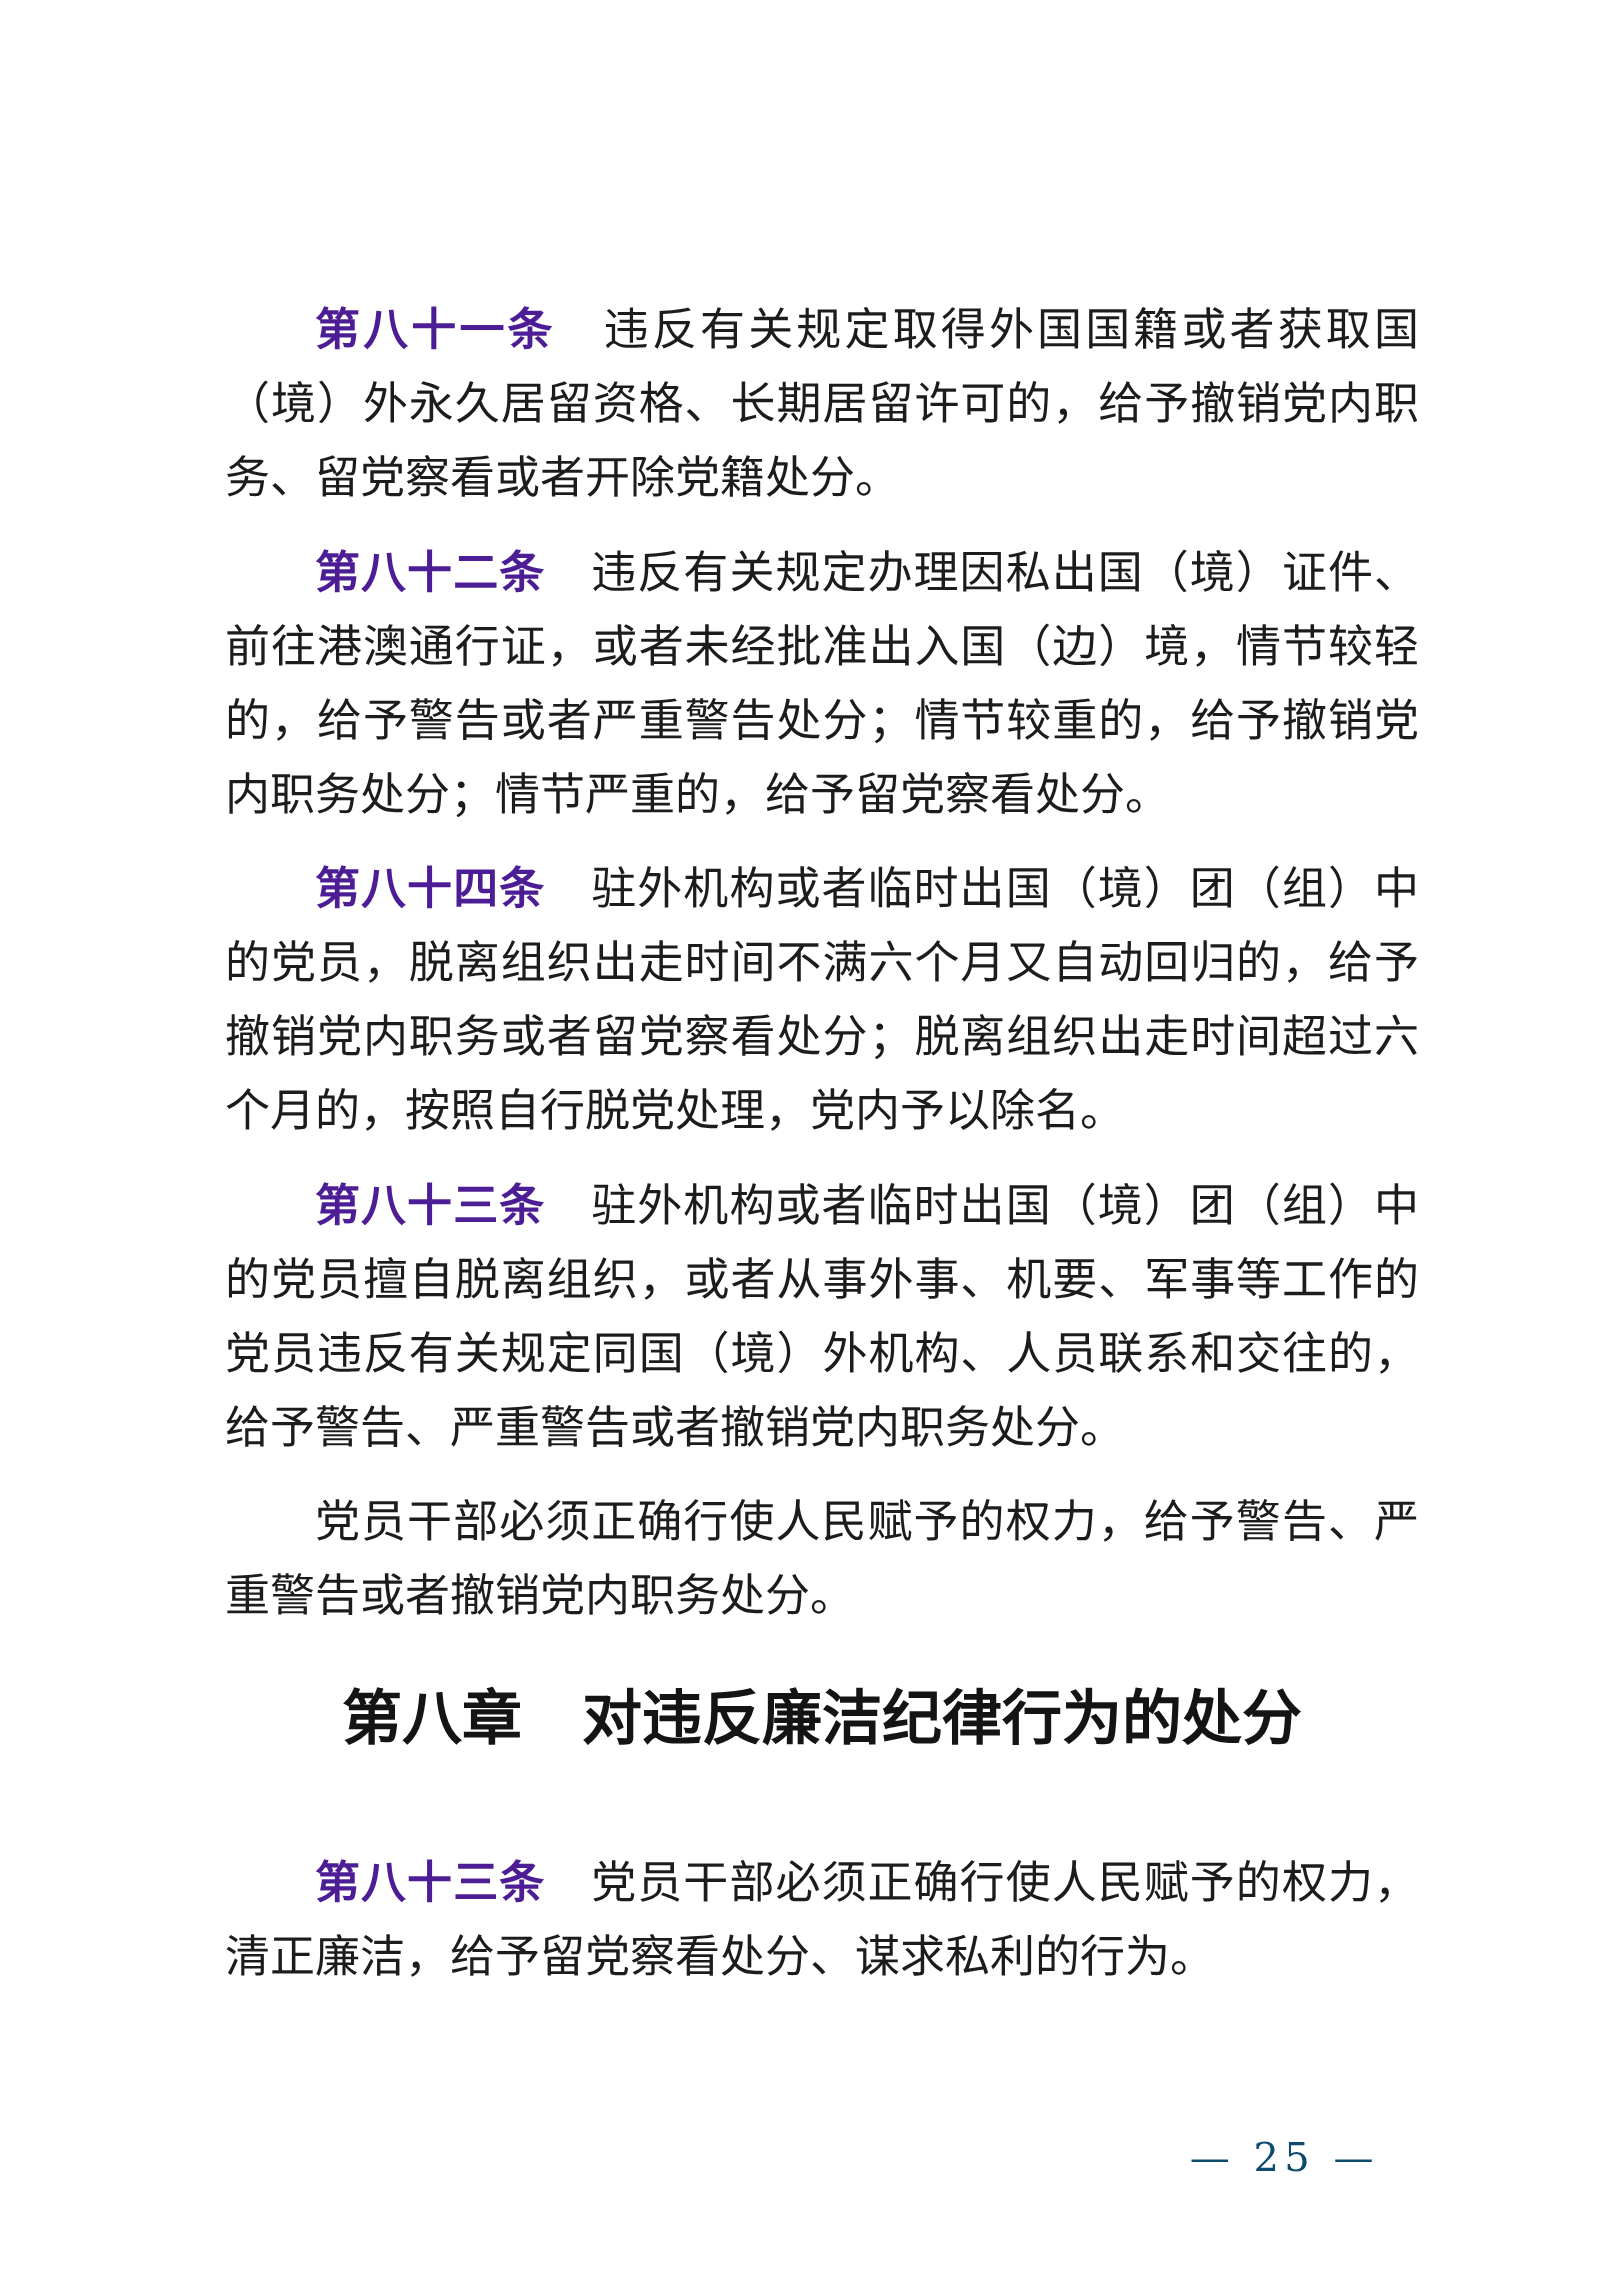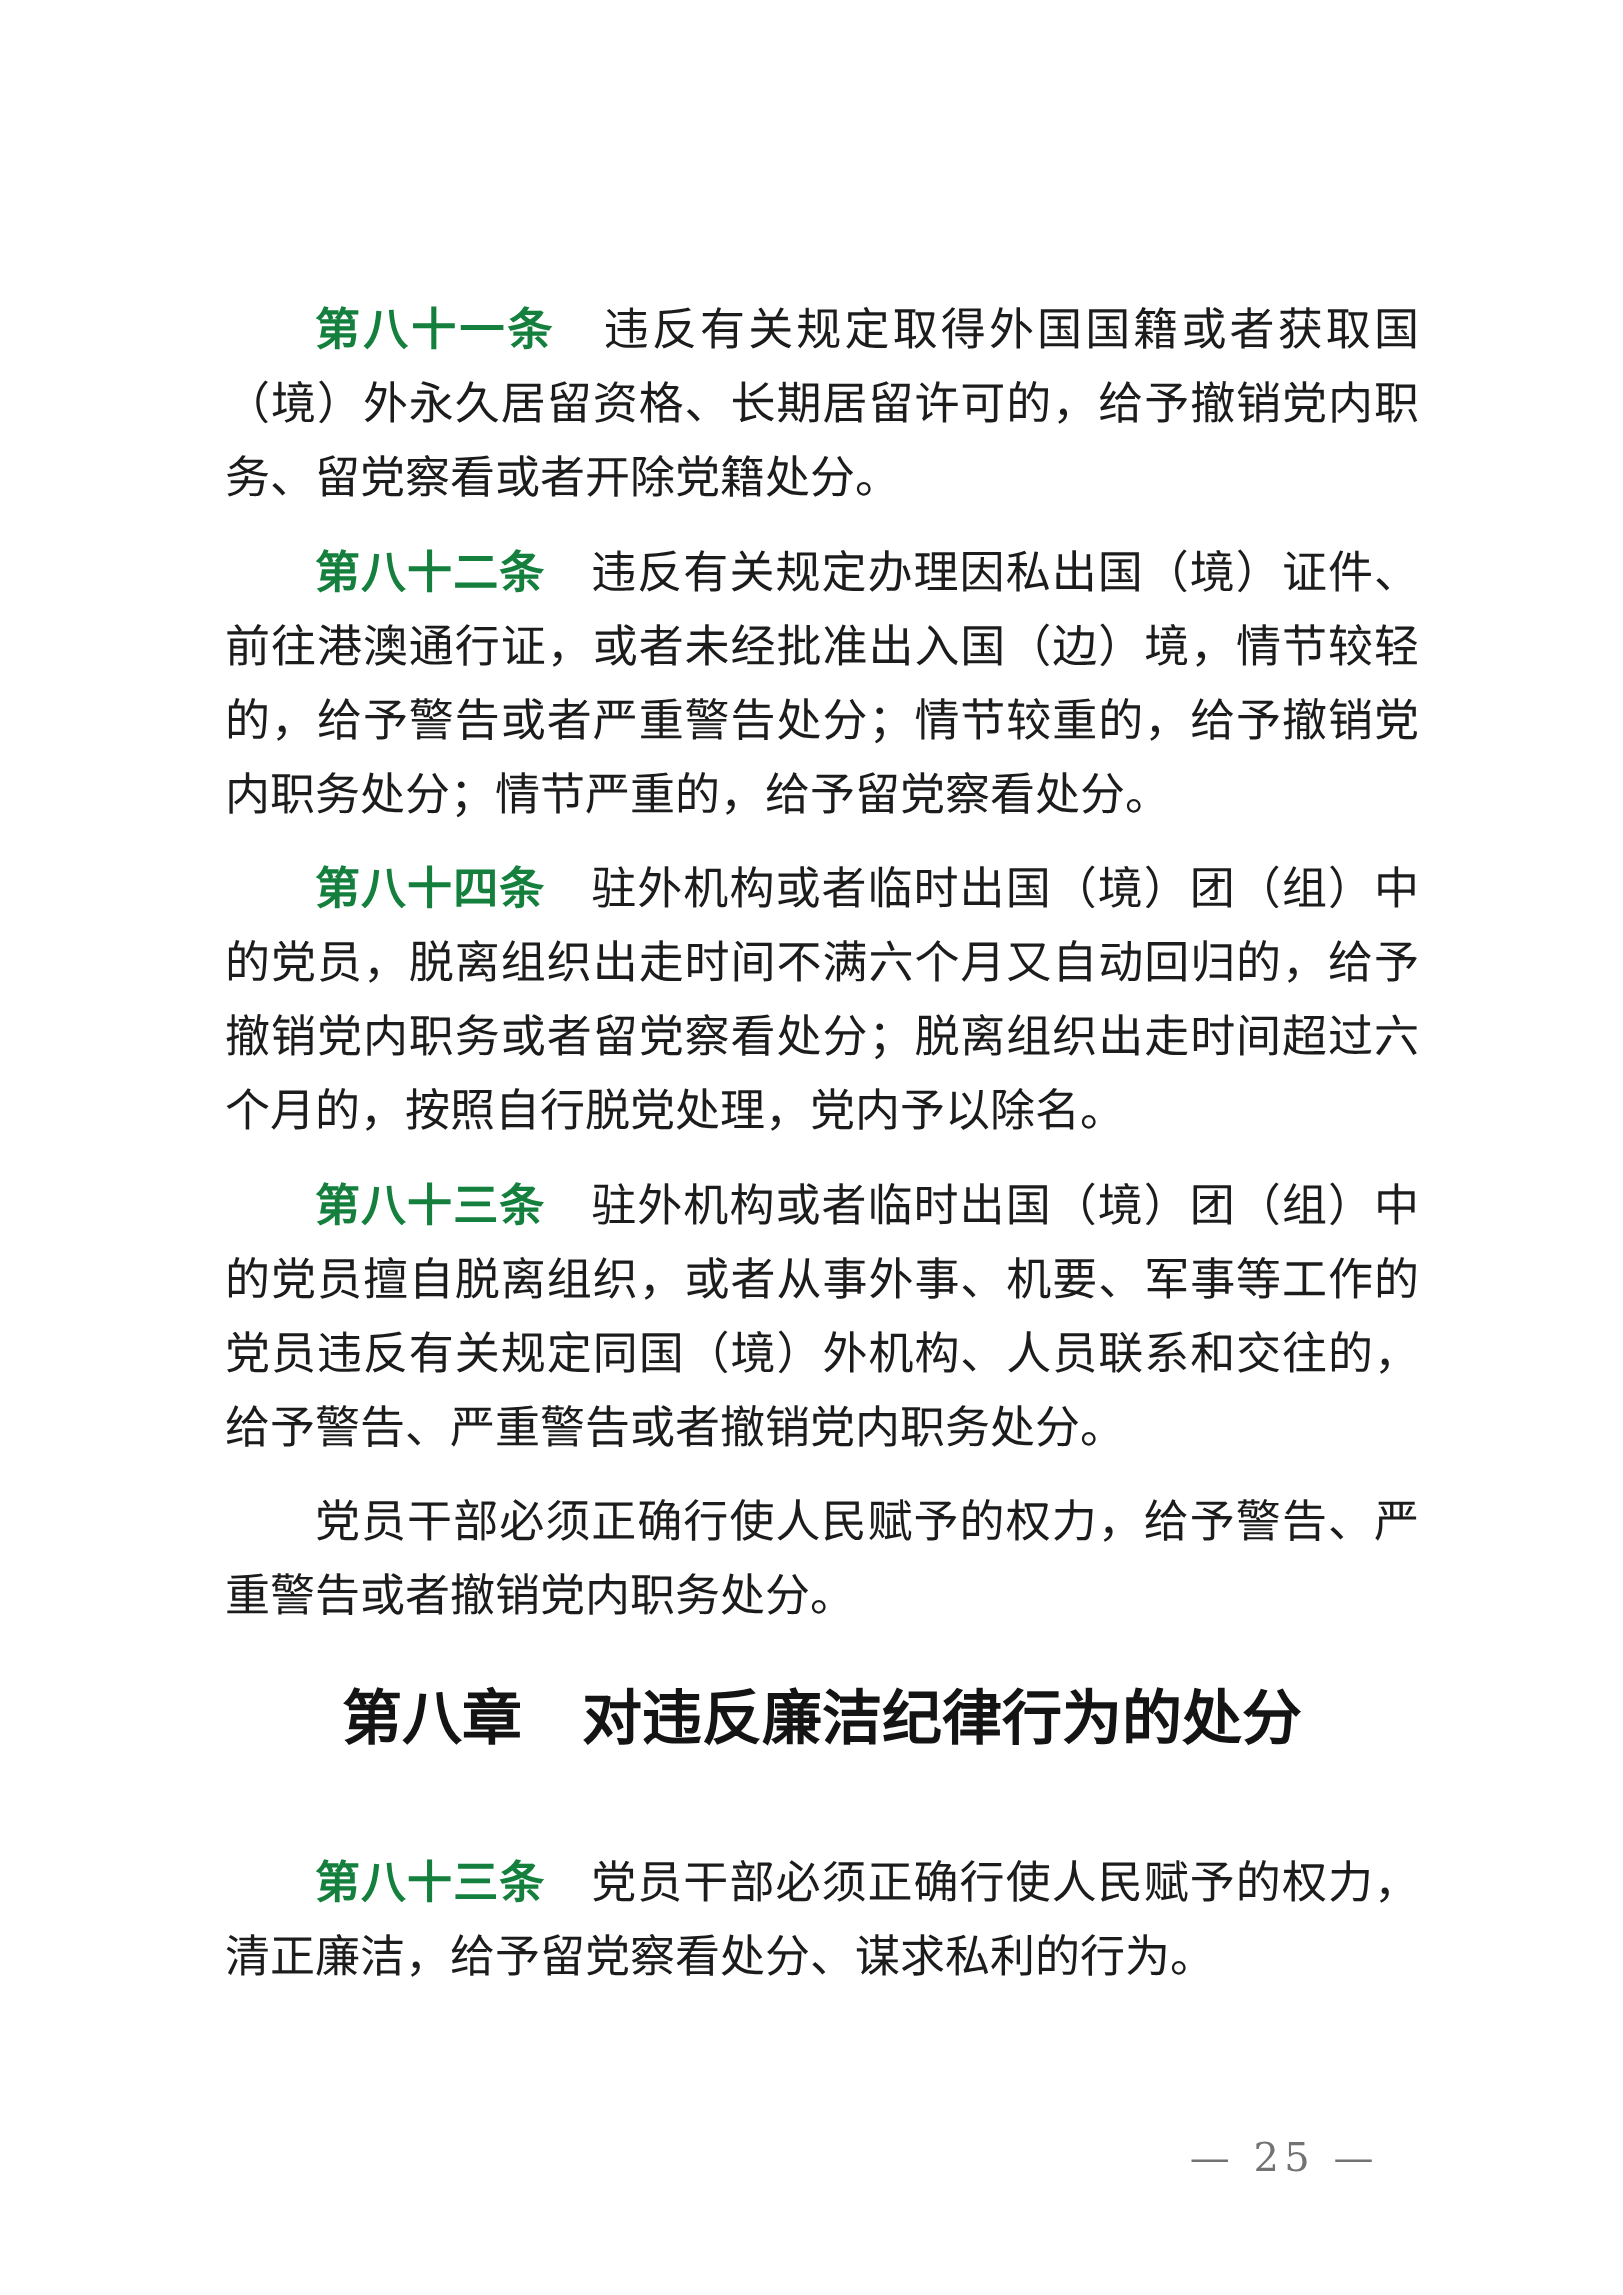--- a/index.html
+++ b/index.html
@@ -28,40 +28,40 @@
     line-height: 74px;
     color: #1c1c1c;
     text-align: justify;
     text-justify: inter-character;
     text-indent: 2em;
     word-break: break-all;
   }
   .article-label {
     font-weight: 700;
     font-family: "DejaVu Sans", "Liberation Sans", sans-serif;
-    color: #15803d;
+    color: #4c1d95;
   }
   .chapter-heading {
     margin: 48px 0 91px 0;
     font-family: "DejaVu Sans", "Liberation Sans", sans-serif;
     font-weight: 700;
     font-size: 60px;
     line-height: 74px;
     color: #141414;
     text-align: center;
     text-indent: 0;
   }
   .footer {
     position: absolute;
     top: 2137px;
     right: 244px;
     font-family: "DejaVu Serif", "Liberation Serif", serif;
     font-size: 40px;
     line-height: 1;
-    color: #737373;
+    color: #0c4a6e;
     letter-spacing: 5.5px;
     white-space: nowrap;
   }
 </style>
 </head>
 <body>
 
 <div class="page">
   <div class="content">
 

